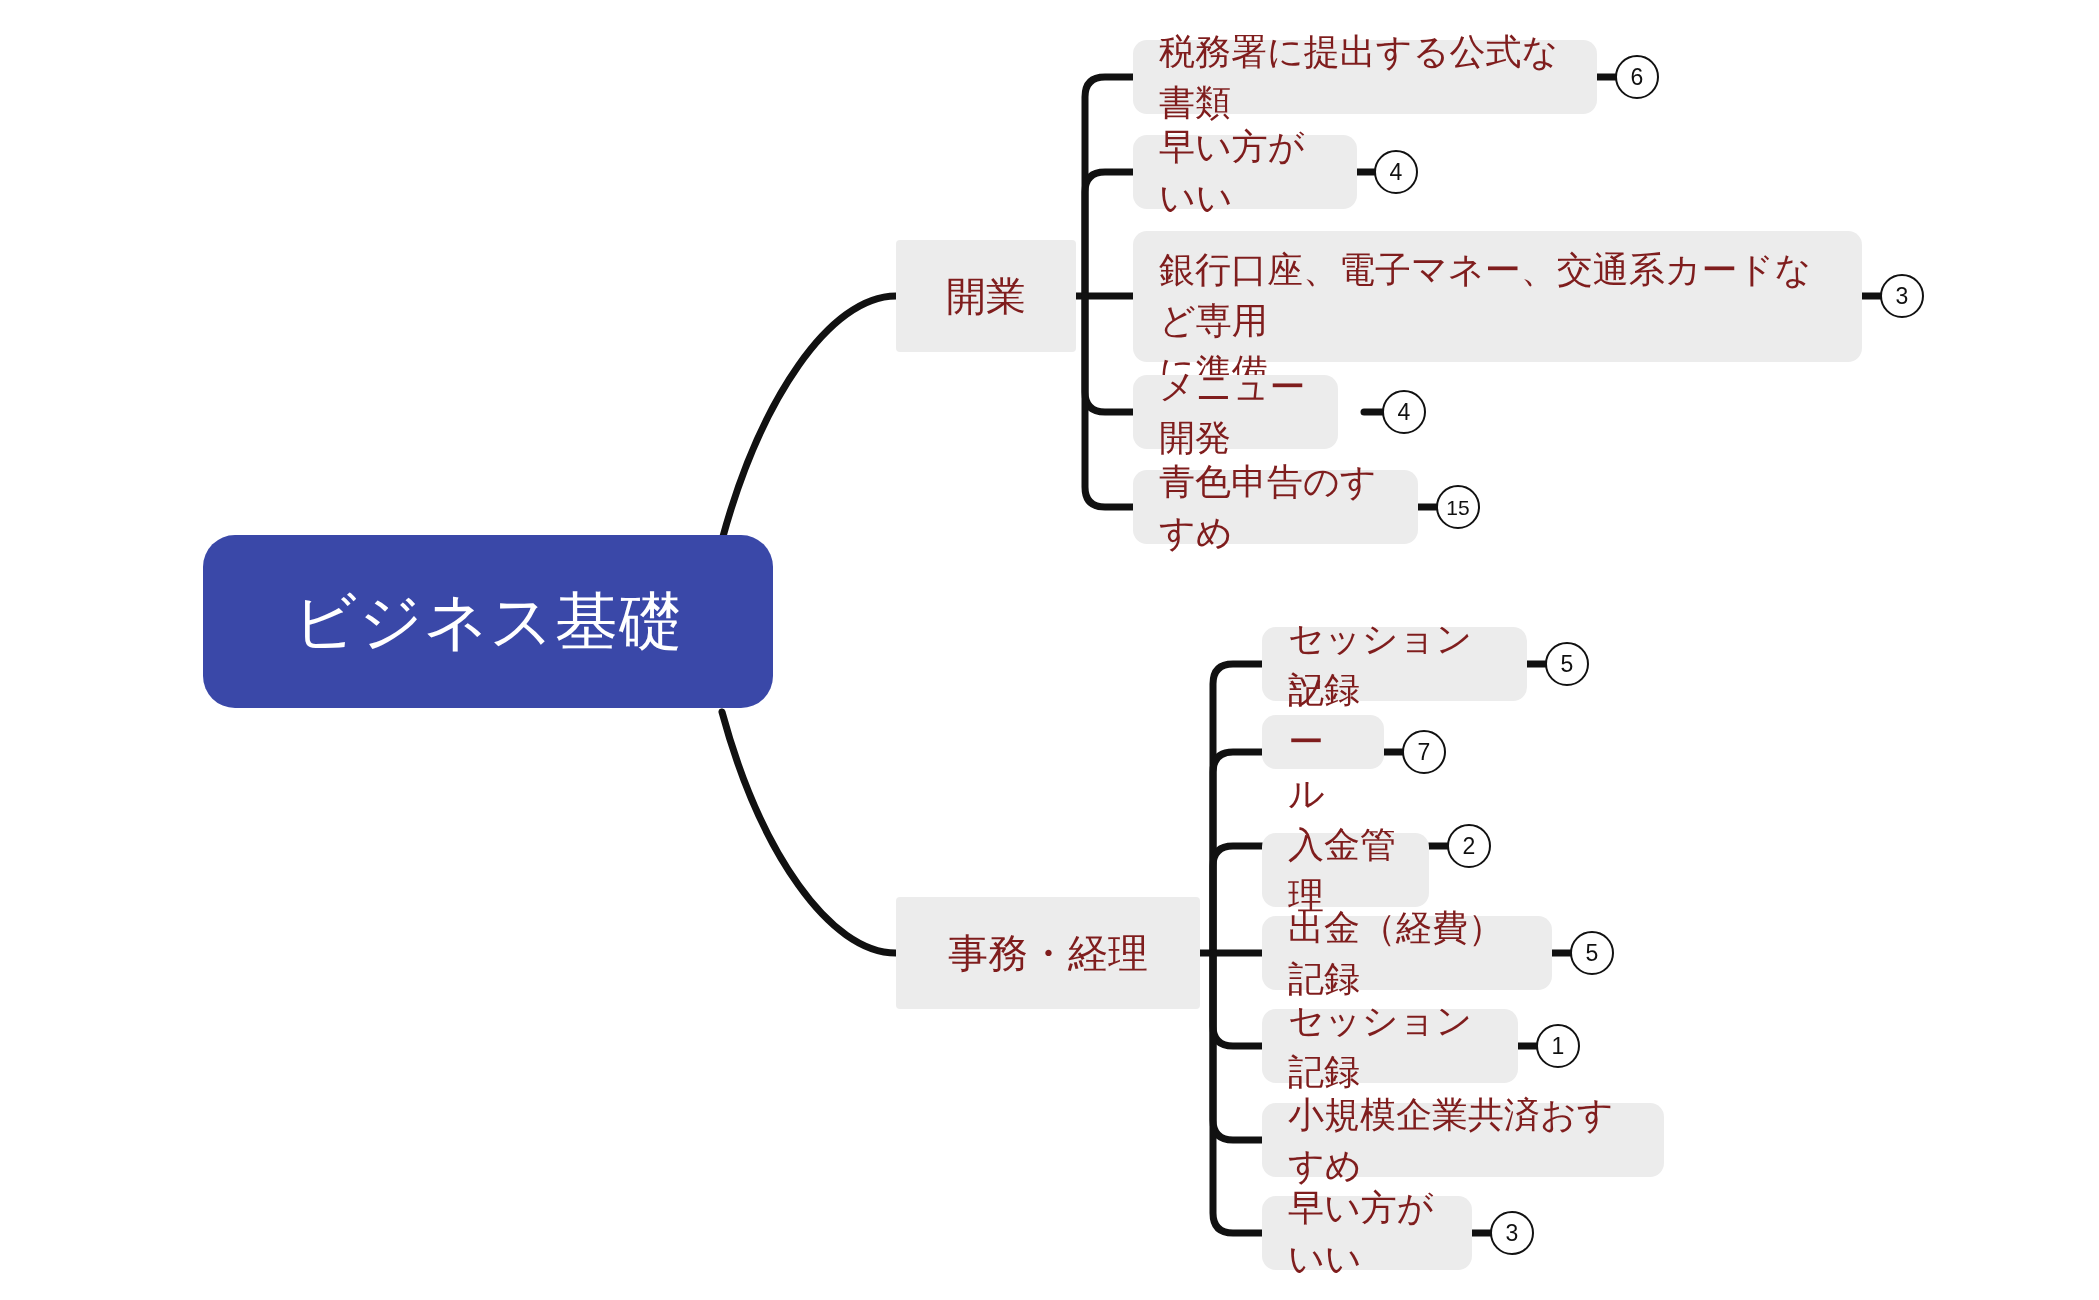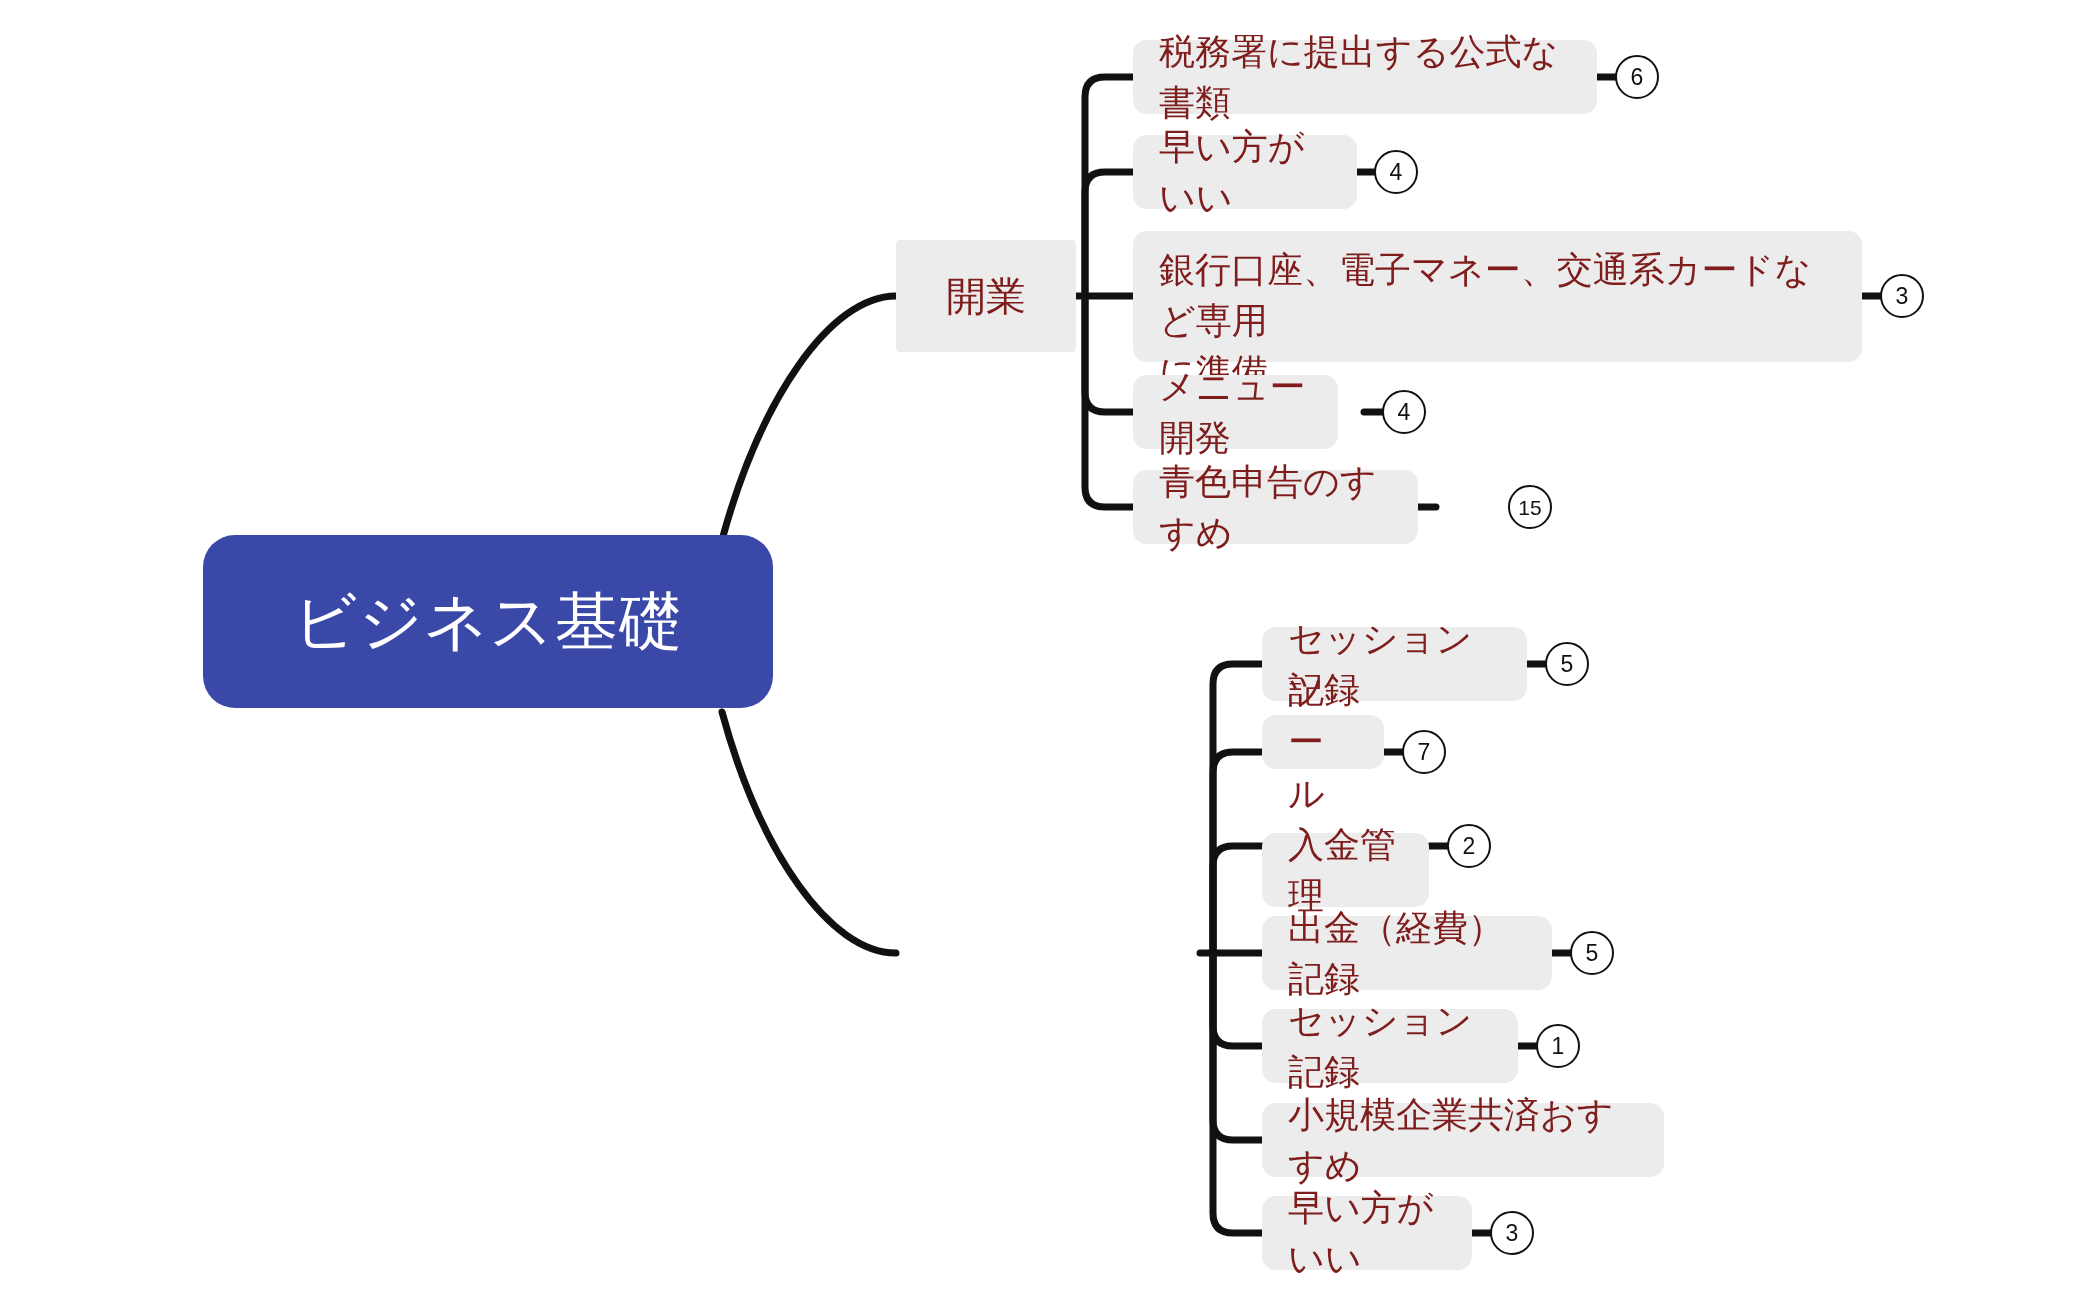--- a/index.html
+++ b/index.html
@@ -118,20 +118,23 @@
   </svg>
 
   <div class="node node-root" style="left:203px; top:535px; width:570px; height:173px;">
     <span>ビジネス基礎</span>
   </div>
 
   <div class="node node-branch" style="left:896px; top:240px; width:180px; height:112px;">
     <span>開業</span>
   </div>
 
+  <div class="node node-branch" style="left:896px; top:897px; width:304px; height:112px;">
+    <span>事務・経理</span>
+  </div>
 
   <div class="node node-leaf" style="left:1133px; top:40px; width:464px; height:74px;">
     <span>税務署に提出する公式な書類</span>
   </div>
   <div class="badge" style="left:1615px; top:55px; width:44px; height:44px;">
     <span>6</span>
   </div>
 
   <div class="node node-leaf" style="left:1133px; top:135px; width:224px; height:74px;">
     <span>早い方がいい</span>
@@ -151,21 +154,21 @@
   <div class="node node-leaf" style="left:1133px; top:375px; width:205px; height:74px;">
     <span>メニュー開発</span>
   </div>
   <div class="badge" style="left:1382px; top:390px; width:44px; height:44px;">
     <span>4</span>
   </div>
 
   <div class="node node-leaf" style="left:1133px; top:470px; width:285px; height:74px;">
     <span>青色申告のすすめ</span>
   </div>
-  <div class="badge badge-wide" style="left:1508px; top:485px; width:44px; height:44px;">
+  <div class="badge badge-wide" style="left:1436px; top:485px; width:44px; height:44px;">
     <span>15</span>
   </div>
 
   <div class="node node-leaf" style="left:1262px; top:627px; width:265px; height:74px;">
     <span>セッション記録</span>
   </div>
   <div class="badge" style="left:1545px; top:642px; width:44px; height:44px;">
     <span>5</span>
   </div>
 

